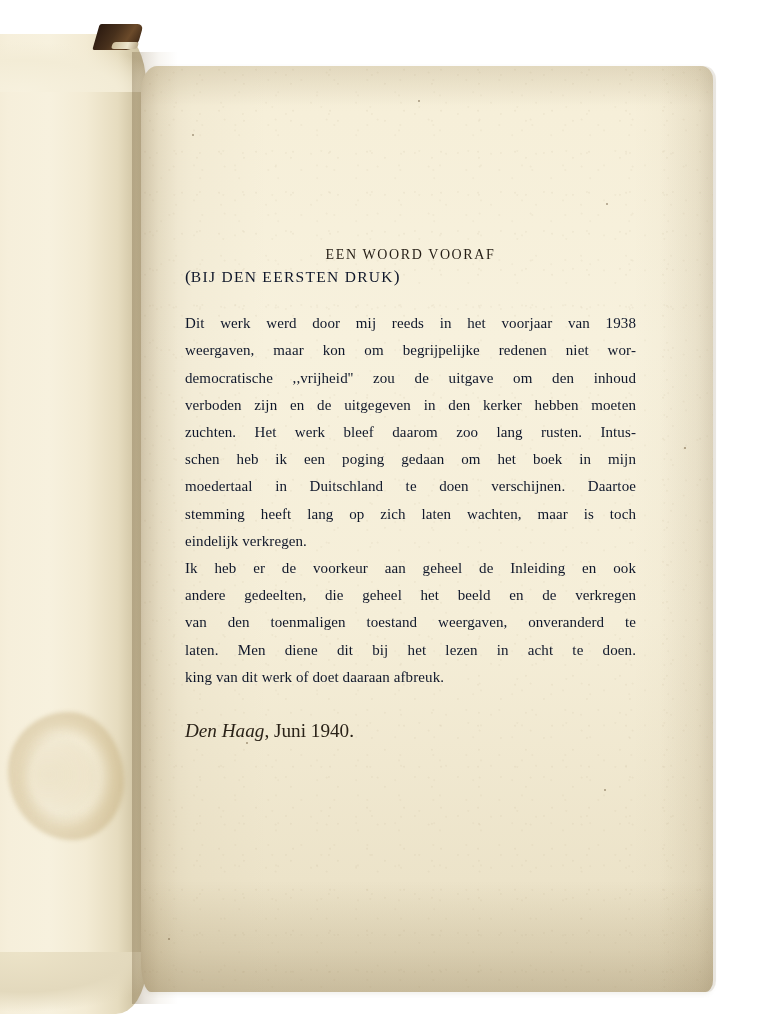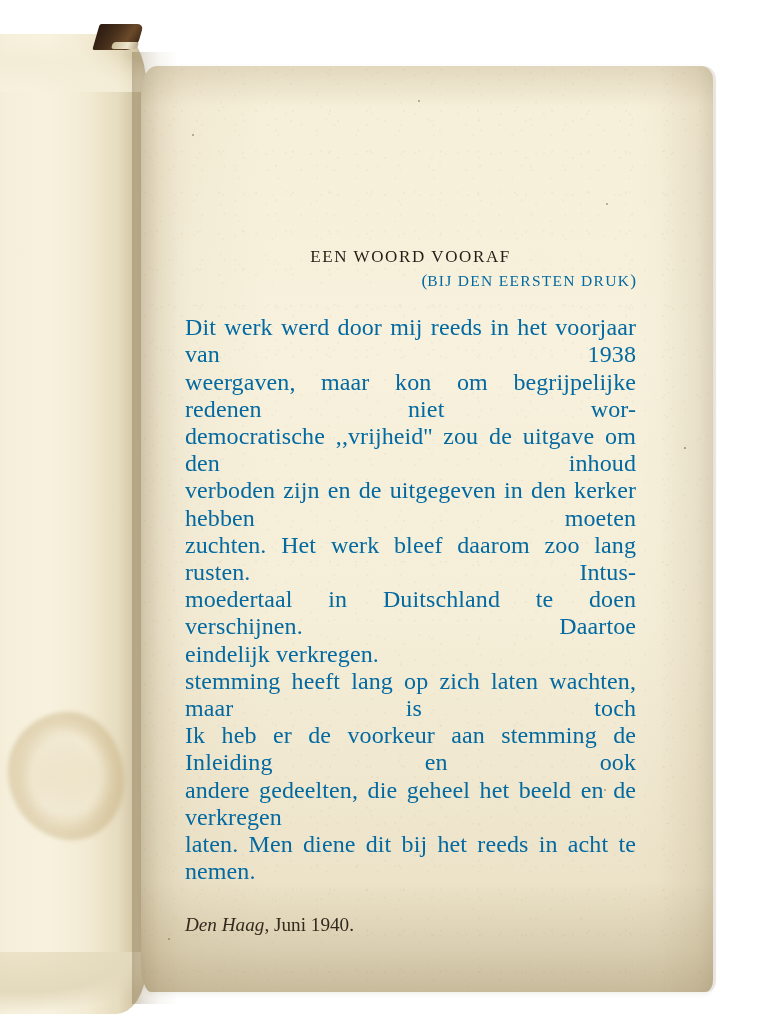--- a/index.html
+++ b/index.html
@@ -195,43 +195,43 @@
   .text-block {
     position: absolute;
     left: 185px;
     top: 246px;
     width: 451px;
     color: #2a2219;
   }
 
   .heading {
     text-align: center;
-    font-size: 17px;
+    font-size: 14px;
     letter-spacing: 1.6px;
     line-height: 1.32;
     margin: 0 0 1px 0;
     font-weight: 400;
     color: #241d15;
   }
   .subheading {
-    text-align: right;
+    text-align: left;
     font-size: 15.5px;
     letter-spacing: 1.3px;
     font-variant: small-caps;
     line-height: 1.3;
     margin: 0 0 22px 0;
-    color: #0369a1;
+    color: #0f172a;
   }
   .subheading .paren { font-variant: normal; font-size: 17.5px; letter-spacing: 0; }
 
   .body-line {
-    font-size: 24px;
+    font-size: 15px;
     line-height: 27.2px;
     white-space: pre;
-    color: #0369a1;
+    color: #0f172a;
     letter-spacing: 0.1px;
   }
   .body-line.justify {
     white-space: normal;
     text-align: justify;
     text-align-last: justify;
   }
   .body-line.last { text-align-last: left; }
 
   .date-line {
@@ -301,26 +301,29 @@
     <div class="heading">EEN WOORD VOORAF</div>
 
     <div class="subheading"><span class="paren">(</span><span>BIJ DEN EERSTEN DRUK</span><span class="paren">)</span></div>
 
     <div>
       <div class="body-line justify">Dit werk werd door mij reeds in het voorjaar van 1938</div>
       <div class="body-line justify">weergaven, maar kon om begrijpelijke redenen niet wor-</div>
       <div class="body-line justify">democratische ,,vrijheid'' zou de uitgave om den inhoud</div>
       <div class="body-line justify">verboden zijn en de uitgegeven in den kerker hebben moeten</div>
       <div class="body-line justify">zuchten. Het werk bleef daarom zoo lang rusten. Intus-</div>
+      <div class="body-line justify">schen heb ik een poging gedaan om het boek in mijn</div>
       <div class="body-line justify">moedertaal in Duitschland te doen verschijnen. Daartoe</div>
+      <div class="body-line justify">stemming heeft lang op zich laten wachten, maar is toch</div>
       <div class="body-line justify last">eindelijk verkregen.</div>
-      <div class="body-line justify">stemming heeft lang op zich laten wachten, maar is toch</div>
-      <div class="body-line justify">Ik heb er de voorkeur aan stemming de Inleiding en ook</div>
+      <div class="body-line justify">Ik heb er de voorkeur aan geheel de Inleiding en ook</div>
       <div class="body-line justify">andere gedeelten, die geheel het beeld en de verkregen</div>
-      <div class="body-line justify">laten. Men diene dit bij het reeds in acht te nemen.</div>
+      <div class="body-line justify">van den toenmaligen toestand weergaven, onveranderd te</div>
+      <div class="body-line justify">laten. Men diene dit bij het lezen in acht te doen.</div>
+      <div class="body-line justify last">king van dit werk of doet daaraan afbreuk.</div>
     </div>
 
     <div class="date-line"><span class="place">Den Haag</span><span>, Juni 1940.</span></div>
 
   </div>
 
   <div class="edge-shade-top"></div>
   <div class="edge-shade-right"></div>
   <div class="edge-shade-bottom"></div>
 

